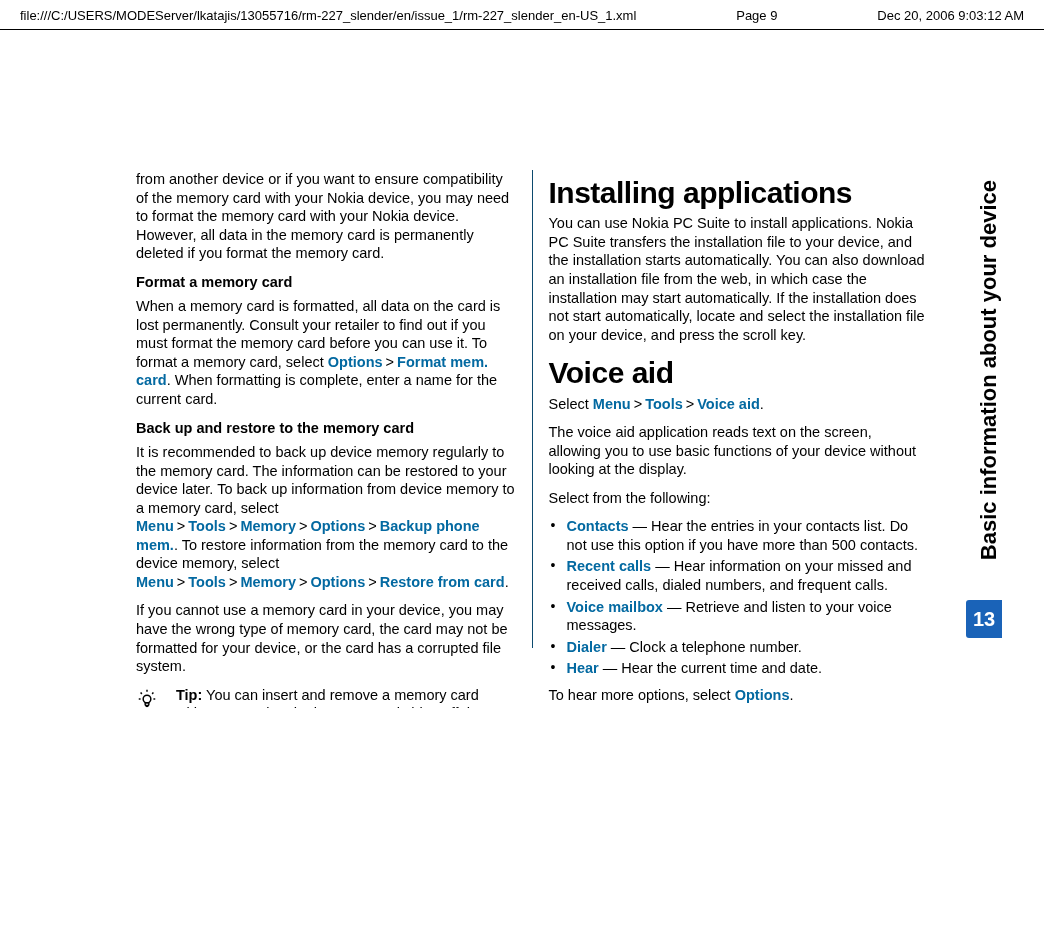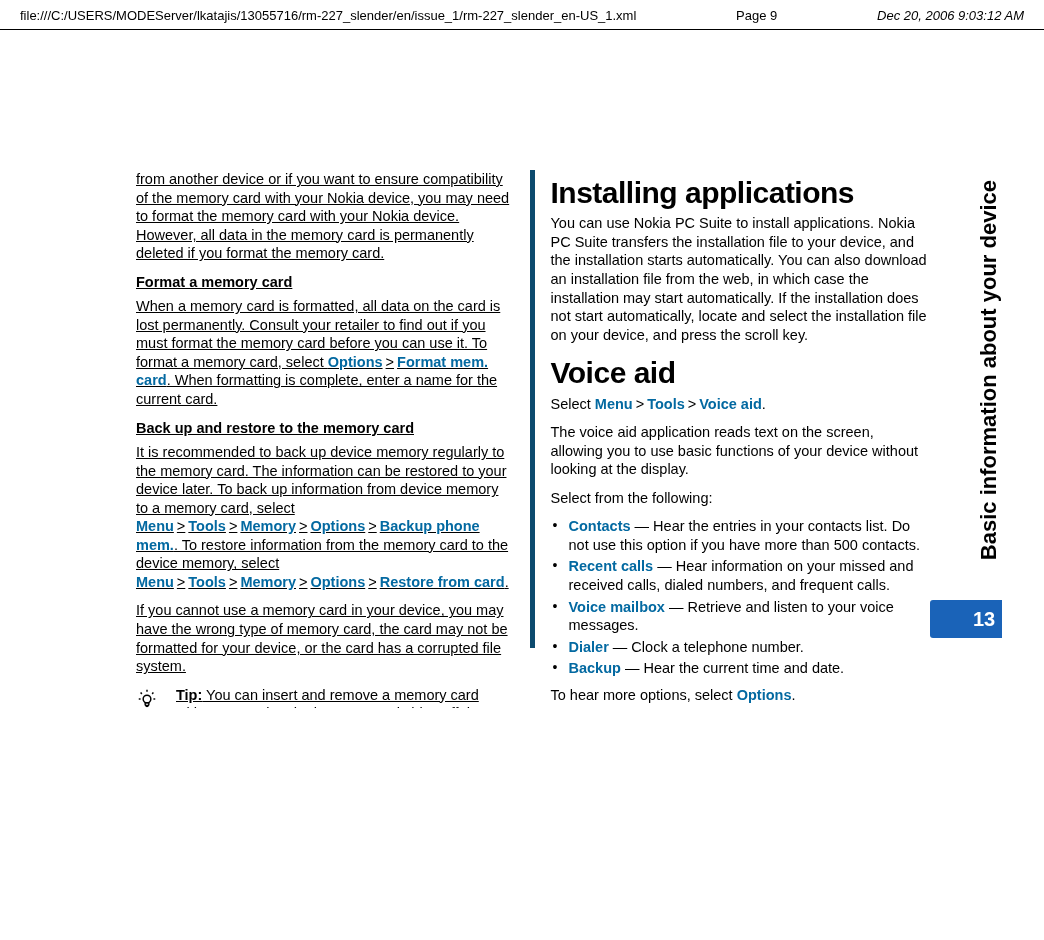--- a/index.html
+++ b/index.html
@@ -20,40 +20,39 @@
     display: flex;
     justify-content: space-between;
     align-items: baseline;
     padding: 8px 20px 6px 20px;
     font-size: 13px;
     border-bottom: 1px solid #000;
   }
   .header-bar .spacer { flex: 1; }
   .header-left { white-space: nowrap; }
   .header-mid  { text-align: center; white-space: nowrap; padding: 0 30px; }
-  .header-right{ white-space: nowrap; font-style: italic; }
+  .header-right{ white-space: nowrap; }
 
   .page-body {
     position: absolute;
     top: 170px;
     left: 120px;
     right: 100px;
     bottom: 60px;
     display: flex;
   }
   .col {
     flex: 1;
     padding: 0 16px;
     box-sizing: border-box;
     font-size: 14.5px;
     line-height: 1.28;
   }
   .col.left {
-    border-right: 5px solid #0c4a6e;
-    text-decoration: underline;
+    border-right: 1px solid #0c4a6e;
   }
   .col p { margin: 0 0 10px 0; }
   .col .sub-head {
     font-weight: 700;
     margin: 6px 0 6px 0;
     font-size: 14.5px;
   }
   .blue { color: #0369a1; font-weight: 600; }
   .gt { color: #000; padding: 0 3px; font-weight: 400; }
 
@@ -120,21 +119,20 @@
     width: 36px;
     height: 38px;
     background: #1a63b8;
     color: #fff;
     font-weight: 700;
     font-size: 20px;
     display: flex;
     align-items: center;
     justify-content: center;
     border-radius: 3px 0 0 3px;
-    padding-left: 36px;
   }
 </style>
 </head>
 <body>
 
 <div class="outer">
 
   <div class="header-bar">
     <div class="header-left">file:///C:/USERS/MODEServer/lkatajis/13055716/rm-227_slender/en/issue_1/rm-227_slender_en-US_1.xml</div>
     <div class="spacer"></div>
@@ -201,21 +199,21 @@
         <li>
           <span class="blue">Recent calls</span><span> — Hear information on your missed and received calls, dialed numbers, and frequent calls.</span>
         </li>
         <li>
           <span class="blue">Voice mailbox</span><span> — Retrieve and listen to your voice messages.</span>
         </li>
         <li>
           <span class="blue">Dialer</span><span> — Clock a telephone number.</span>
         </li>
         <li>
-          <span class="blue">Backup</span><span> — Hear the current time and date.</span>
+          <span class="blue">Hear</span><span> — Hear the current time and date.</span>
         </li>
       </ul>
 
       <p>
         <span>To hear more options, select </span><span class="blue">Options</span><span>.</span>
       </p>
     </div>
   </div>
 
   <div class="side-strip">

